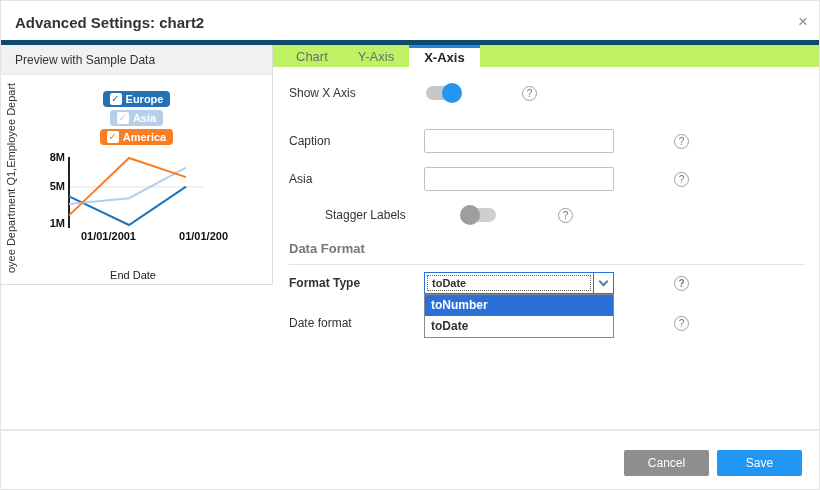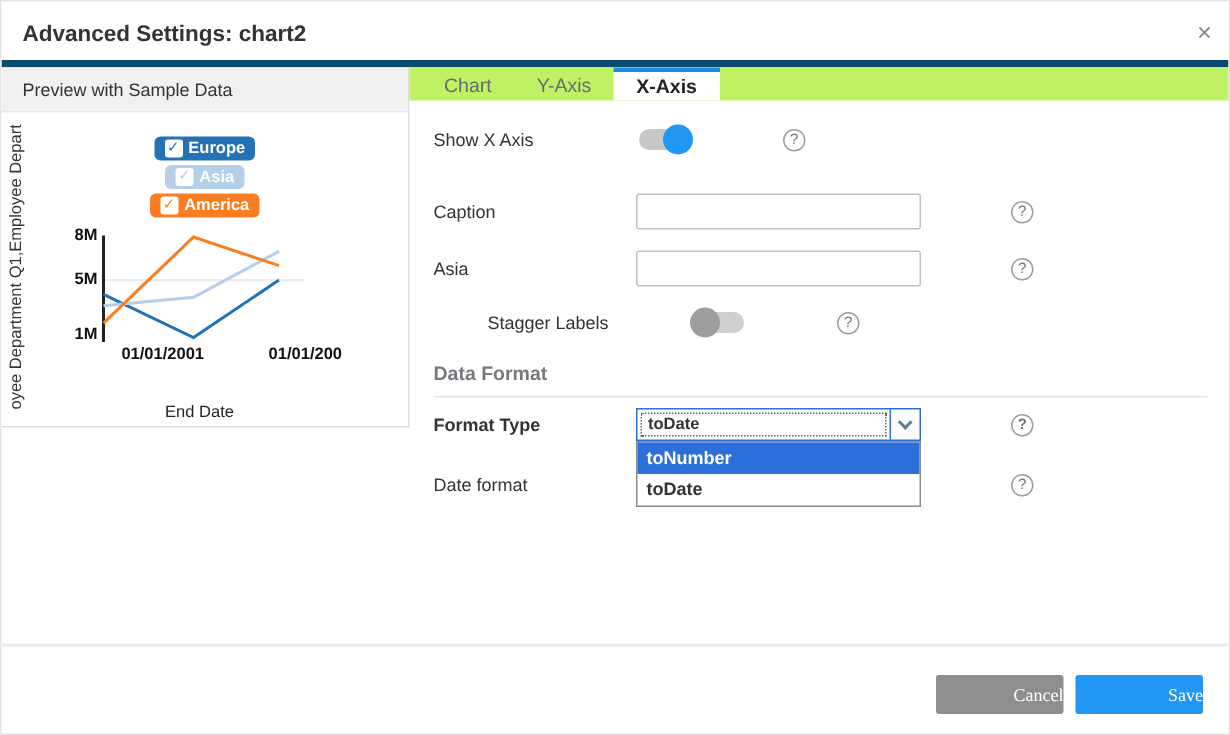--- a/index.html
+++ b/index.html
@@ -58,21 +58,21 @@
   .select { display:flex; width:190px; height:22px; border:1px solid #2b6fd9; background:#fff; cursor:pointer; }
   .sel-text { flex:1; margin:2px; border:1px dotted #666; font-size:11px; color:#333; padding:0 4px; line-height:15px; overflow:hidden; }
   .sel-arrow { width:20px; border-left:1px solid #2b6fd9; display:flex; align-items:center; justify-content:center; }
   .chev { width:7px; height:7px; border-right:2px solid #5f7d99; border-bottom:2px solid #5f7d99; transform:rotate(45deg); margin-top:-3px; }
   .dropdown { position:absolute; left:0; top:22px; width:190px; background:#fff; border:1px solid #8a8a8a; z-index:30; }
   .option { height:21px; line-height:21px; padding-left:6px; font-size:12px; color:#333; cursor:pointer; }
   .option.hl { background:#2b6fd9; color:#fff; }
 
   
   .footer { position:absolute; left:0; bottom:0; width:100%; height:60px; border-top:2px solid #e9e9e9; background:#fff; }
-  .btn { position:absolute; bottom:13px; width:85px; height:26px; border:none; border-radius:2px; color:#fff; font-size:12px; font-family:Liberation Serif, serif; cursor:pointer;text-align:right; }
+  .btn { position:absolute; bottom:13px; width:85px; height:26px; border:none; border-radius:2px; color:#fff; font-size:12px; font-family:Liberation Sans, sans-serif; cursor:pointer; }
   .btn.cancel { right:110px; background:#8e8e8e; }
   .btn.save   { right:17px;  background:#2196f3; }
 </style>
 </head>
 <body>
 
 <div class="dialog">
 
   <div class="titlebar">
     <span class="title">Advanced Settings: chart2</span>

